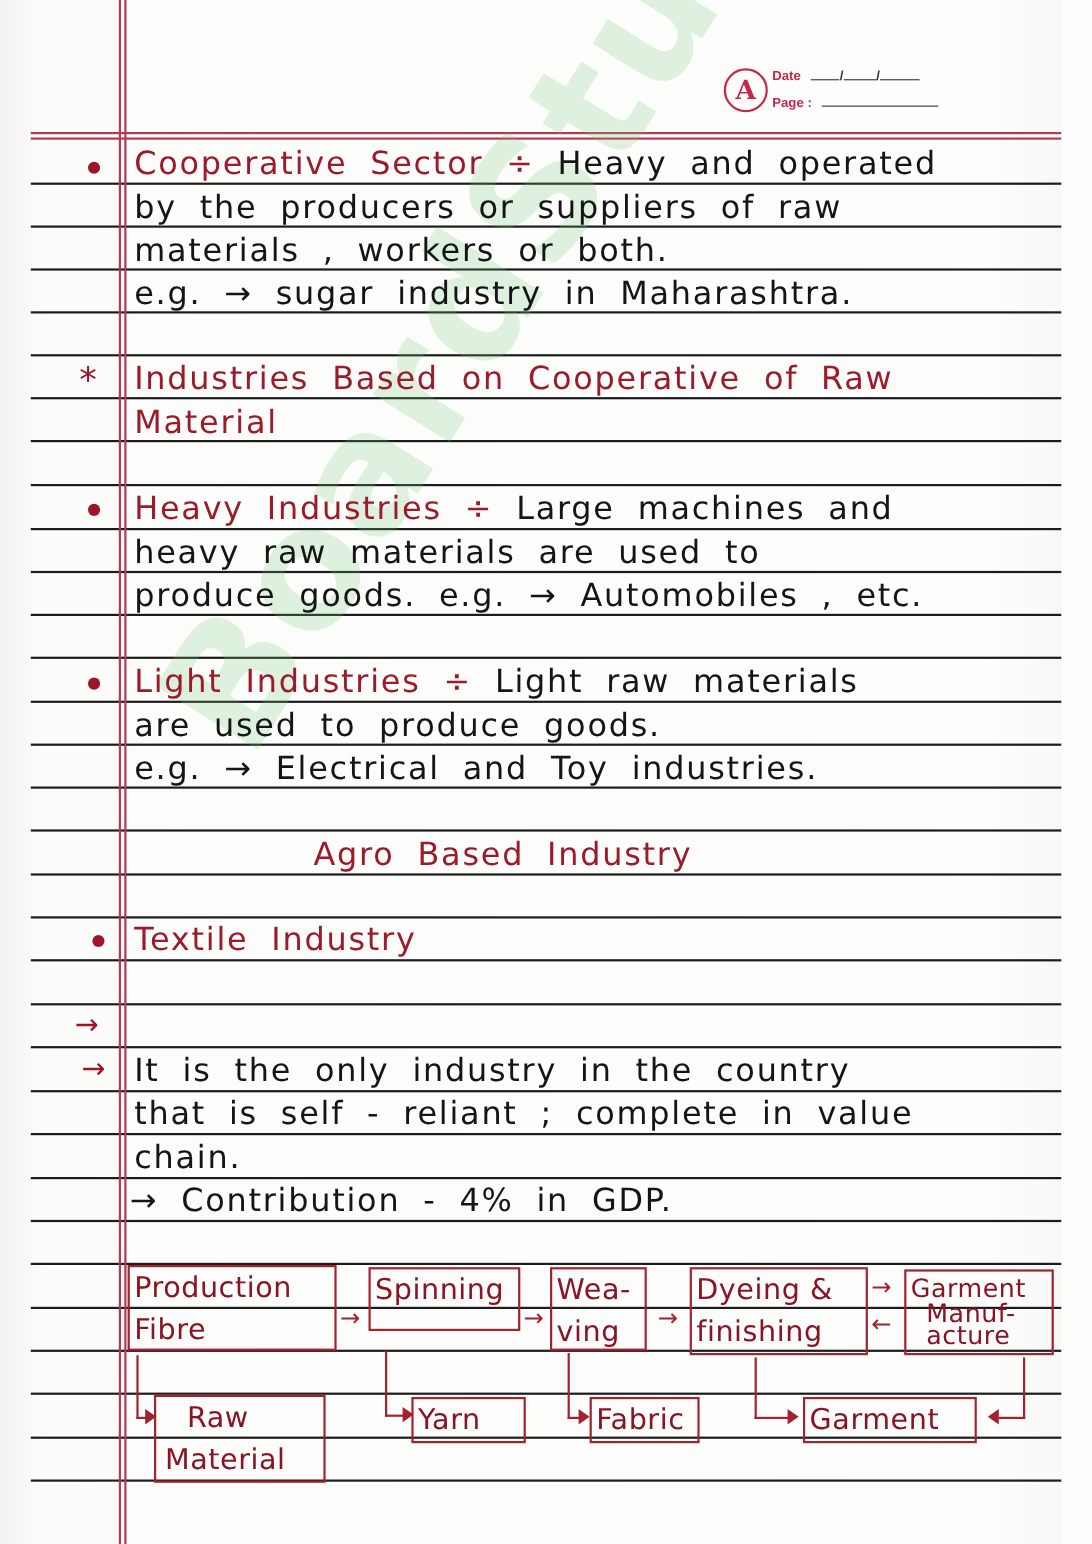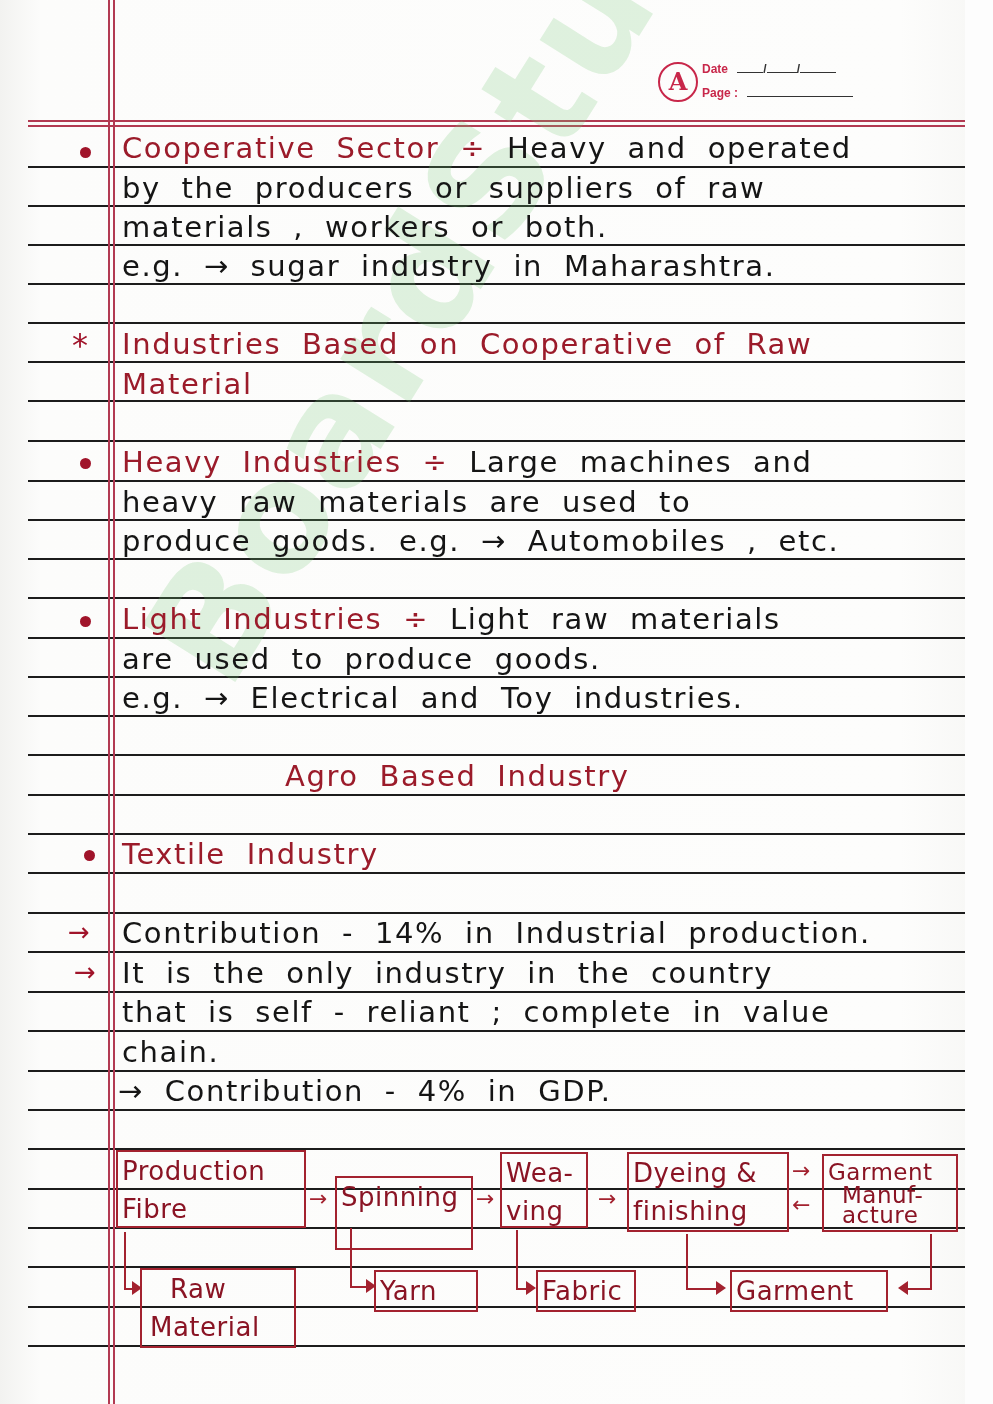--- a/index.html
+++ b/index.html
@@ -162,35 +162,34 @@
   </div>
   <div class="line" style="top:641px">are used to produce goods.</div>
   <div class="line" style="top:680px">e.g. → Electrical and Toy industries.</div>
 
   <div class="line red ul-red" style="top:758px;left:285px">Agro Based Industry</div>
 
   <div class="dot" style="left:84px;top:850px"></div>
   <div class="line red ul-red" style="top:836px">Textile Industry</div>
 
   <div class="marker" style="left:68px;top:914px">→</div>
-  <div class="line" style="top:915px">Contribution - 14% in Industrial production.</div>
   <div class="marker" style="left:74px;top:954px">→</div>
   <div class="line" style="top:955px">It is the only industry in the country</div>
   <div class="line" style="top:994px">that is self - reliant ; complete in value</div>
   <div class="line" style="top:1034px">chain.</div>
   <div class="line" style="top:1073px;left:118px">→ Contribution - 4% in GDP.</div>
 
   <div>
 
     <div class="box" style="left:116px;top:1150px;width:190px;height:78px">
       <div>Production</div>
       <div>Fibre</div>
     </div>
     <div class="arrow" style="left:309px;top:1188px">→</div>
-    <div class="box" style="left:335px;top:1176px;width:138px;height:74px">
+    <div class="box" style="left:335px;top:1152px;width:138px;height:58px">
       <div>Spinning</div>
     </div>
     <div class="arrow" style="left:476px;top:1188px">→</div>
     <div class="box" style="left:500px;top:1152px;width:88px;height:76px">
       <div>Wea-</div>
       <div>ving</div>
     </div>
     <div class="arrow" style="left:598px;top:1188px">→</div>
     <div class="box" style="left:627px;top:1152px;width:162px;height:80px">
       <div>Dyeing &amp;</div>

